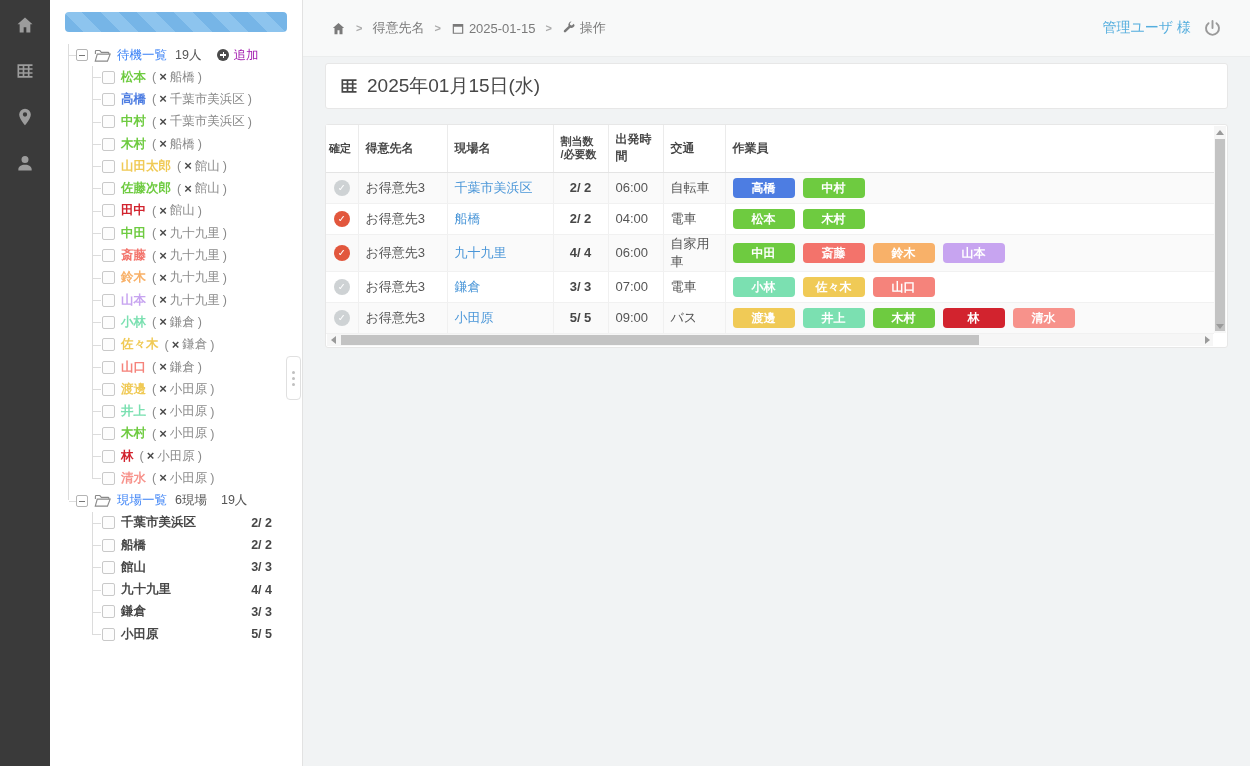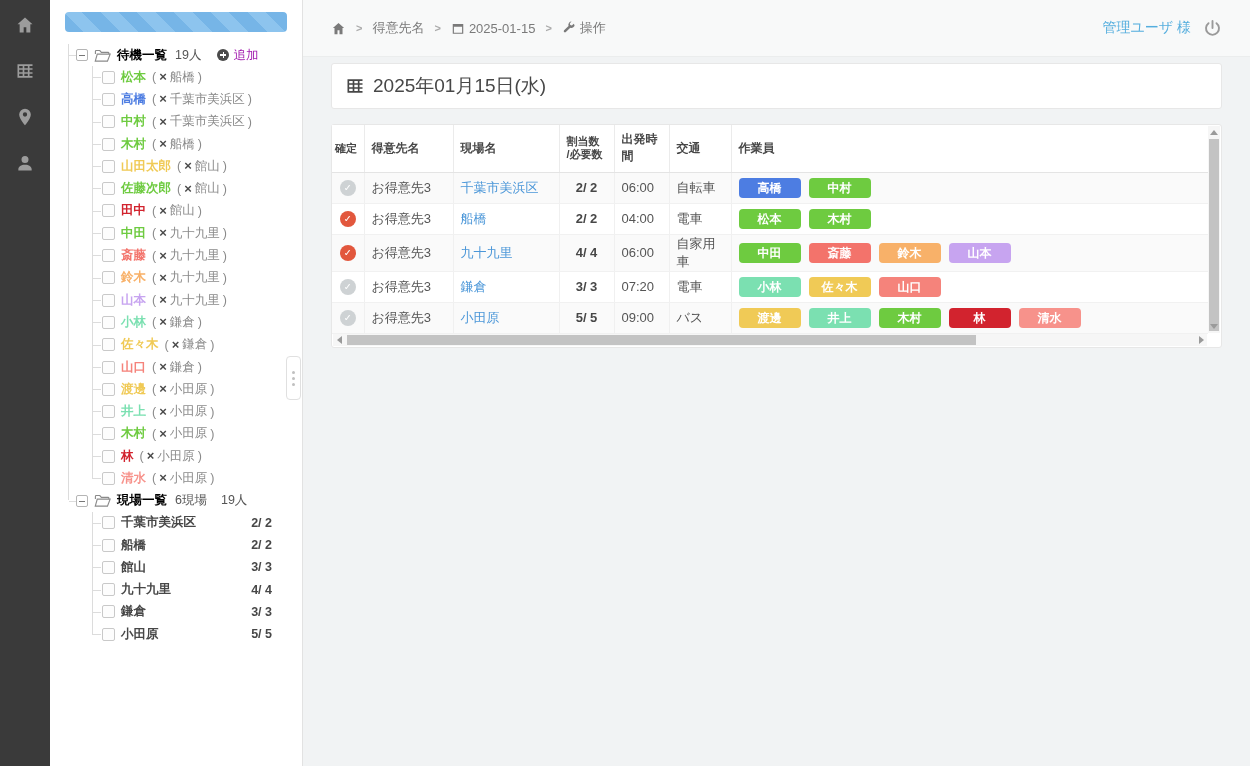--- a/index.html
+++ b/index.html
@@ -24,21 +24,21 @@
   .tree { padding:2px 4px 0 10px; font-size:12.5px; color:#555; }
   ul.branch { list-style:none; position:relative; }
   ul.branch::before { content:""; position:absolute; left:8px; top:0; height:calc(100% - 11px); border-left:1px solid #dcdcdc; }
   ul.root > li { position:relative; padding-left:16px; }
   ul.root > li::before { content:""; position:absolute; left:9px; top:11px; width:7px; border-top:1px solid #dcdcdc; }
   ul.root::before { height:calc(100% - 145px); }
   .ghead { height:22px; display:flex; align-items:center; gap:6px; }
   .minus-box { width:12px; height:12px; border:1px solid #b5b5b5; border-radius:2px; background:#fff; position:relative; flex:0 0 12px; cursor:pointer; }
   .minus-box::before { content:""; position:absolute; left:2px; right:2px; top:5px; border-top:1px solid #777; }
   .folder { width:17px; height:15px; flex:0 0 17px; }
-  .glabel { color:#000000;font-weight:bold; }
+  .glabel { color:#3b82f6; }
   .gcount { color:#555; margin-left:2px; }
   .add-btn { display:flex; align-items:center; gap:4px; margin-left:10px; color:#a21caf; cursor:pointer; }
   .plus-circle { width:12px; height:12px; border-radius:50%; background:#4a4a4a; position:relative; }
   .plus-circle::before, .plus-circle::after { content:""; position:absolute; background:#fff; }
   .plus-circle::before { left:5.2px; top:3px; width:1.6px; height:6px; }
   .plus-circle::after { left:3px; top:5.2px; width:6px; height:1.6px; }
 
   ul.sub { margin-left:8px; padding-left:18px; }
   li.tree-leaf { position:relative; height:22.3px; display:flex; align-items:center; gap:6px; }
   li.tree-leaf::before { content:""; position:absolute; left:-10px; top:11px; width:9px; border-top:1px solid #dcdcdc; }
@@ -60,21 +60,21 @@
   .topbar { height:57px; background:#f8f9f9; border-bottom:1px solid #ebeded; display:flex; align-items:center;
             justify-content:space-between; padding:0 28px; }
   .crumbs { display:flex; align-items:center; gap:10px; font-size:13px; color:#7a7a7a; }
   .crumbs svg { fill:#7a7a7a; }
   .crumb { display:flex; align-items:center; gap:4px; cursor:pointer; }
   .sep { color:#aaa; font-size:11px; font-weight:bold; }
   .userbox { display:flex; align-items:center; gap:12px; }
   .username { color:#55aede; font-size:14px; cursor:pointer; }
   .power { cursor:pointer; display:flex; }
 
-  .card { background:#fff; border:1px solid #e7e7e7; border-radius:3px; margin:0 28px; }
+  .card { background:#fff; border:1px solid #e7e7e7; border-radius:3px; margin:0 22px; }
   .title-card { margin-top:6px; height:46px; display:flex; align-items:center; justify-content:space-between; padding:0 13px; }
   .page-title { display:flex; align-items:center; gap:8px; font-size:19px; color:#474747; }
   .page-title svg { fill:#474747; }
   .btn-group { display:flex; gap:7px; }
   .btn { height:30px; display:flex; align-items:center; gap:5px; padding:0 10px; font-size:13px;
          color:#cfcfcf; background:#fdfdfd; border:1px solid #e8e8e8; border-radius:3px; cursor:default; }
   .btn svg { fill:#d3d3d3; }
   .ccirc { width:13px; height:13px; border-radius:50%; background:#d6d6d6; color:#fff; font-size:9px;
            display:flex; align-items:center; justify-content:center; }
   .ccirc::before { content:"\2713"; font-weight:bold; }
@@ -502,21 +502,21 @@
     <td class="c-workers"><span class="badge" style="background: rgb(110, 203, 64);">中田</span><span class="badge" style="background: rgb(243, 115, 107);">斎藤</span><span class="badge" style="background: rgb(248, 177, 105);">鈴木</span><span class="badge" style="background: rgb(199, 164, 240);">山本</span></td>
   </tr>
 
   <tr>
     <td class="c-confirm">
               <span class="chk" style="background: rgb(206, 210, 212);"></span>
             </td>
     <td class="c-client">お得意先3</td>
     <td class="c-site"><a>鎌倉</a></td>
     <td class="c-ratio">3/ 3</td>
-    <td class="c-time">07:20</td>
+    <td class="c-time">07:00</td>
     <td class="c-trans">電車</td>
     <td class="c-workers"><span class="badge" style="background: rgb(123, 224, 177);">小林</span><span class="badge" style="background: rgb(240, 202, 86);">佐々木</span><span class="badge" style="background: rgb(245, 131, 123);">山口</span></td>
   </tr>
 
   <tr>
     <td class="c-confirm">
               <span class="chk" style="background: rgb(206, 210, 212);"></span>
             </td>
     <td class="c-client">お得意先3</td>
     <td class="c-site"><a>小田原</a></td>

